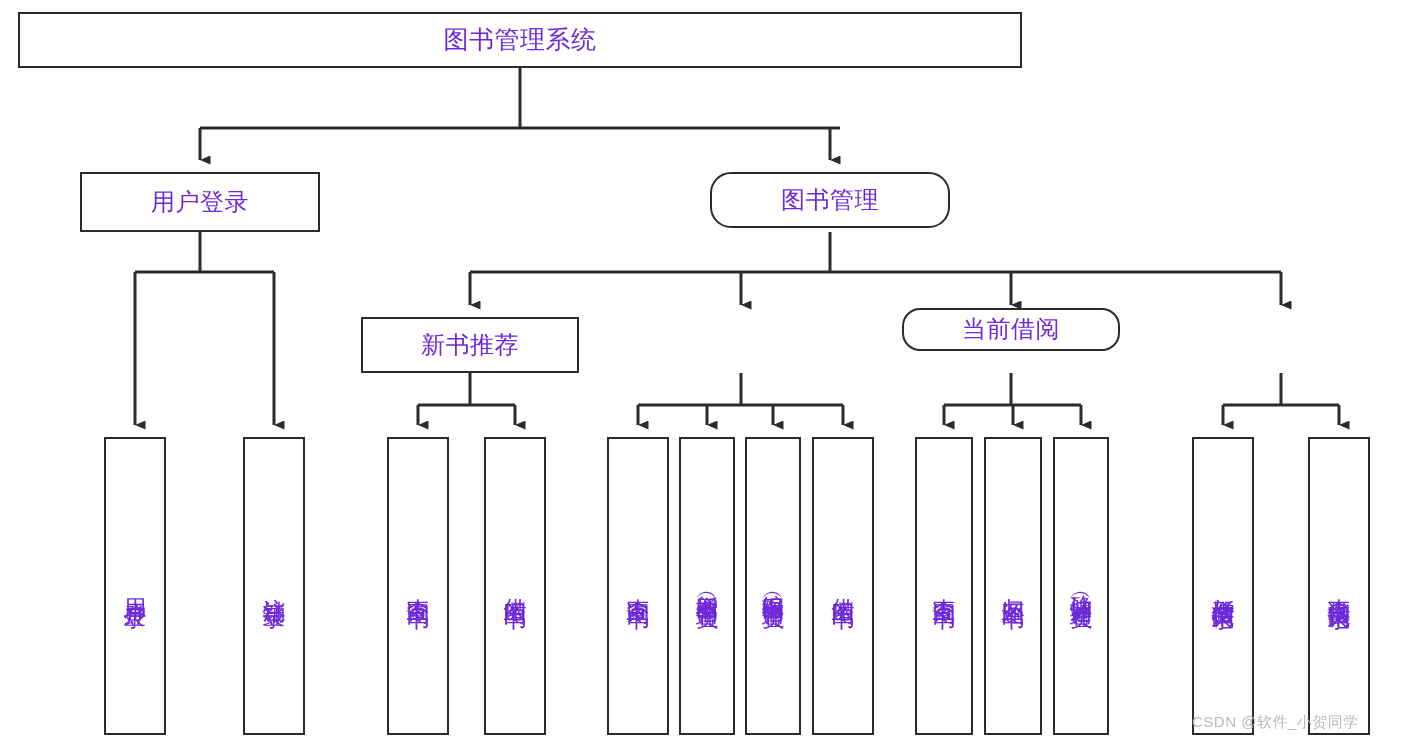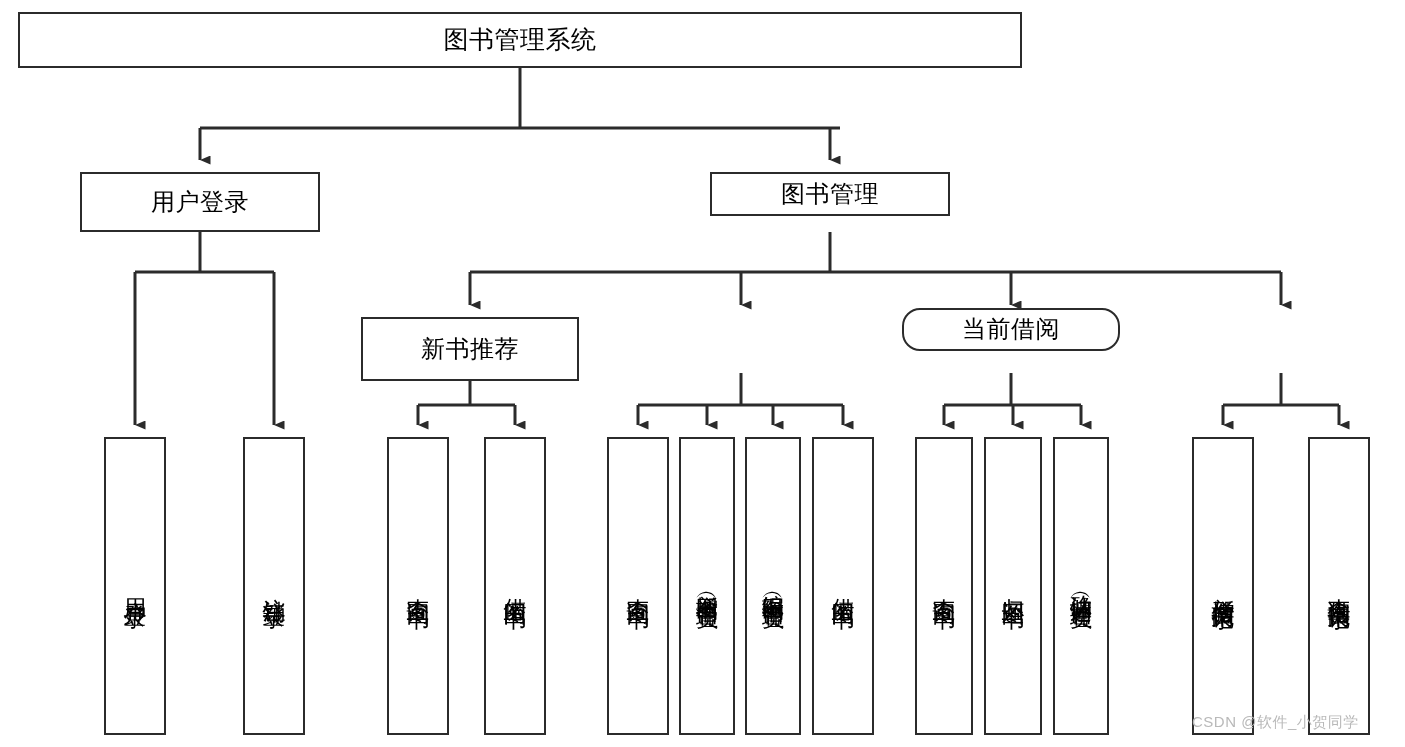--- a/index.html
+++ b/index.html
@@ -26,21 +26,21 @@
     height: 747px;
   }
   .node {
     position: absolute;
     box-sizing: border-box;
     background: #ffffff;
     border: 2px solid #2b2b2b;
     display: flex;
     align-items: center;
     justify-content: center;
-    color: #000000;
+    color: #6d28d9;
     line-height: 1.18;
     letter-spacing: 0.5px;
   }
   .node.root {
     font-size: 25px;
   }
   .node.branch {
     font-size: 24px;
   }
   .node.leaf {
@@ -142,25 +142,25 @@
     </g>
   </svg>
 
   <div class="node root" style="left:18px; top:12px; width:1004px; height:56px;">
     <span class="label">图书管理系统</span>
   </div>
 
   <div class="node branch" style="left:80px; top:172px; width:240px; height:60px;">
     <span class="label">用户登录</span>
   </div>
-  <div class="node branch" style="left:710px; top:172px; width:240px; height:44px;">
+  <div class="node branch" style="left:710px; top:172px; width:240px; height:56px;border-radius:21px;">
     <span class="label">图书管理</span>
   </div>
 
-  <div class="node branch" style="left:361px; top:317px; width:218px; height:64px;">
+  <div class="node branch" style="left:361px; top:317px; width:218px; height:56px;">
     <span class="label">新书推荐</span>
   </div>
   <div class="node branch" style="left:902px; top:308px; width:218px; height:43px;border-radius:18px;">
     <span class="label">当前借阅</span>
   </div>
 
   <div class="node leaf" style="left:104px; top:437px; width:62px; height:298px;">
     <span class="label">用户登录</span>
   </div>
   <div class="node leaf" style="left:243px; top:437px; width:62px; height:298px;">

